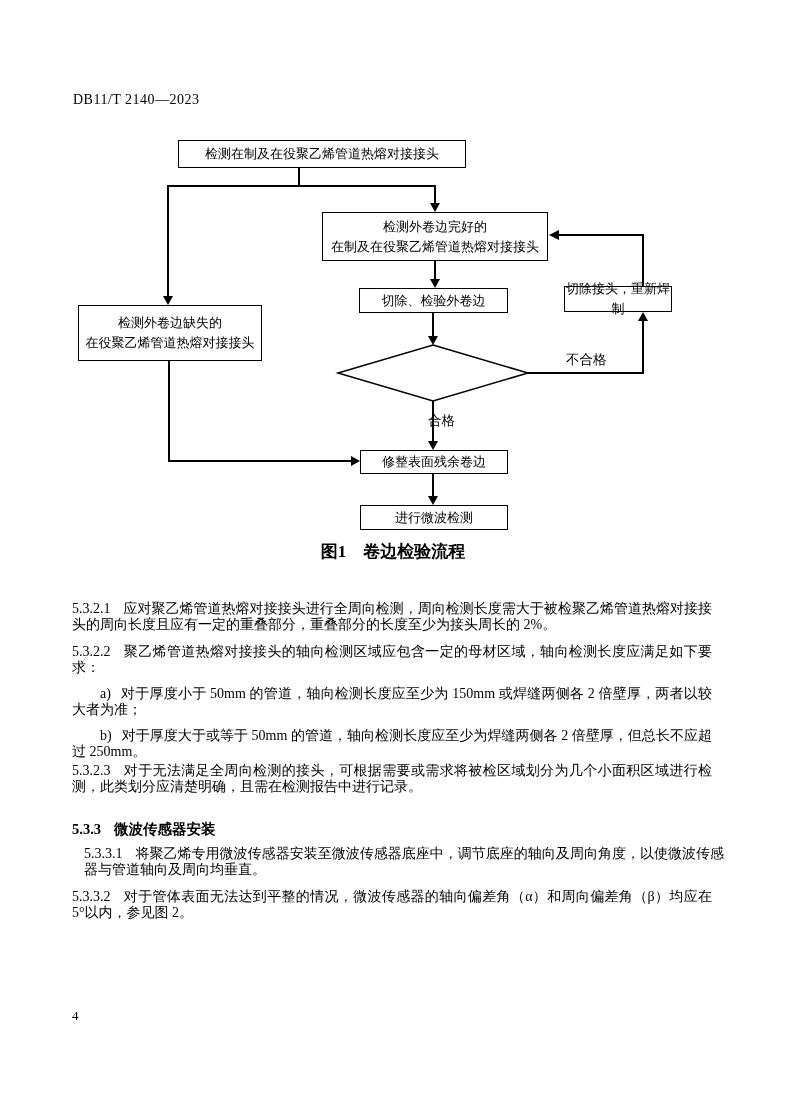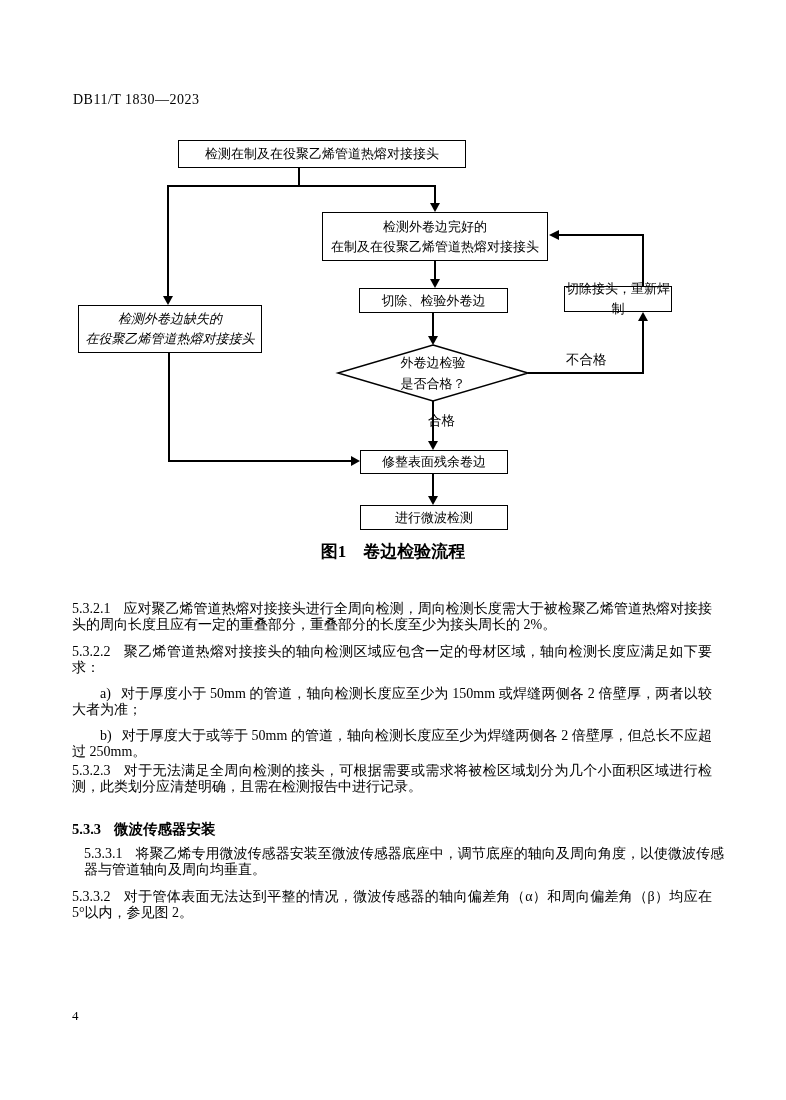--- a/index.html
+++ b/index.html
@@ -33,21 +33,21 @@
   .para.item{text-indent:28px;}
   .pnum{margin-right:13px;}
   .pnum.small{margin-right:10px;}
   .page-number{position:absolute;left:72px;top:1008px;font-size:13px;}
 </style>
 </head>
 <body>
 
 <div class="page">
 
-  <div class="doc-number">DB11/T 1830—2023</div>
+  <div class="doc-number">DB11/T 2140—2023</div>
 
   <svg class="fc-lines" width="786" height="560" viewBox="0 0 786 560">
     <g stroke="#000" stroke-width="2" fill="none">
       <line x1="299" y1="167" x2="299" y2="187"></line>
       <line x1="168" y1="186" x2="436" y2="186"></line>
       <line x1="168" y1="185" x2="168" y2="297"></line>
       <line x1="435" y1="185" x2="435" y2="204"></line>
       <line x1="435" y1="261" x2="435" y2="280"></line>
       <line x1="433" y1="313" x2="433" y2="337"></line>
       <line x1="528" y1="373" x2="644" y2="373"></line>
@@ -71,29 +71,27 @@
       <polygon points="428,496 438,496 433,505"></polygon>
     </g>
     <polygon points="433,345 528,373 433,401 338,373" fill="#fff" stroke="#000" stroke-width="1.5"></polygon>
   </svg>
 
   <div class="fc-box" style="left:178px;top:140px;width:288px;height:28px;">检测在制及在役聚乙烯管道热熔对接接头</div>
 
   <div class="fc-box" style="left:322px;top:212px;width:226px;height:49px;">检测外卷边完好的
 在制及在役聚乙烯管道热熔对接接头</div>
 
-  <div class="fc-box" style="left:78px;top:305px;width:184px;height:48px;font-style:italic;">检测外卷边缺失的
+  <div class="fc-box" style="left:78px;top:305px;width:184px;height:56px;">检测外卷边缺失的
 在役聚乙烯管道热熔对接接头</div>
 
   <div class="fc-box" style="left:359px;top:288px;width:149px;height:25px;">切除、检验外卷边</div>
 
   <div class="fc-box" style="left:564px;top:286px;width:108px;height:26px;">切除接头，重新焊制</div>
 
-  <div class="fc-diamond-text">外卷边检验
-是否合格？</div>
 
   <div class="fc-label" style="left:566px;top:351px;">不合格</div>
 
   <div class="fc-label" style="left:428px;top:412px;">合格</div>
 
   <div class="fc-box" style="left:360px;top:450px;width:148px;height:24px;">修整表面残余卷边</div>
 
   <div class="fc-box" style="left:360px;top:505px;width:148px;height:25px;">进行微波检测</div>
 
   <div class="fig-caption">图1　卷边检验流程</div>

